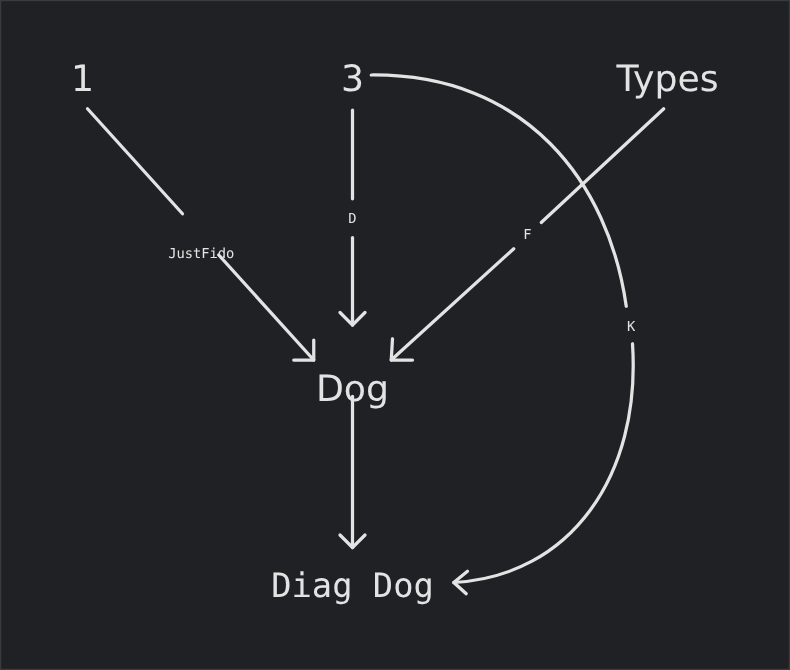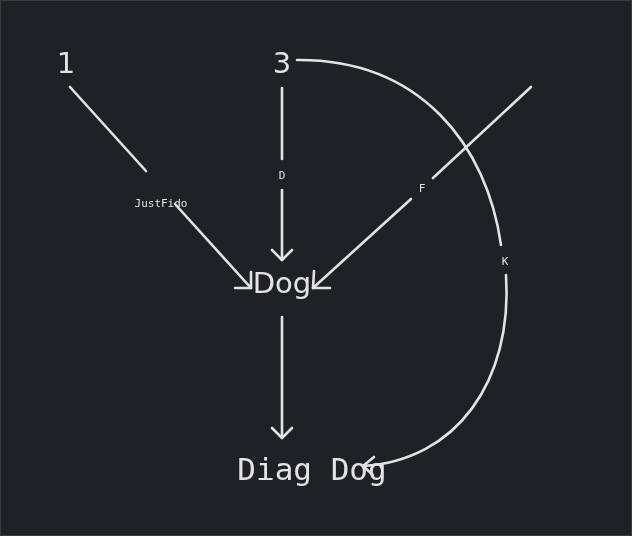--- a/index.html
+++ b/index.html
@@ -25,22 +25,21 @@
       color: #e3e3e3;
       white-space: nowrap;
       transform: translate(-50%, -50%);
     }
     .node.sans {
       font-family: "DejaVu Sans", "Liberation Sans", sans-serif;
       font-size: 29px;
     }
     .node.mono {
       font-family: "DejaVu Sans Mono", "Liberation Mono", monospace;
-      font-size: 31px;
-      margin-left: 30px;
+      font-size: 27px;
     }
     .edge-label {
       position: absolute;
       font-family: "DejaVu Sans Mono", "Liberation Mono", monospace;
       font-size: 11px;
       color: #e3e3e3;
       transform: translate(-50%, -50%);
       white-space: nowrap;
     }
   </style>
@@ -77,20 +76,21 @@
 
       <g>
         <line x1="281" y1="316" x2="281" y2="437"></line>
         <polyline points="271,427 281,437 291,427"></polyline>
       </g>
     </g>
   </svg>
 
   <div class="node sans" style="left:65px; top:62px;">1</div>
   <div class="node sans" style="left:281px; top:62px;">3</div>
-  <div class="node sans" style="left:281px; top:282px;">Dog</div>
+  <div class="node sans" style="left:533px; top:62px;">Types</div>
+  <div class="node sans" style="left:281px; top:310px;">Dog</div>
   <div class="node mono" style="left:281px; top:468px;">Diag Dog</div>
 
   <div class="edge-label" style="left:160px; top:202px;">JustFido</div>
   <div class="edge-label" style="left:281px; top:174px;">D</div>
   <div class="edge-label" style="left:421px; top:187px;">F</div>
   <div class="edge-label" style="left:504px; top:260px;">K</div>
 </div>
 
 </body></html>

